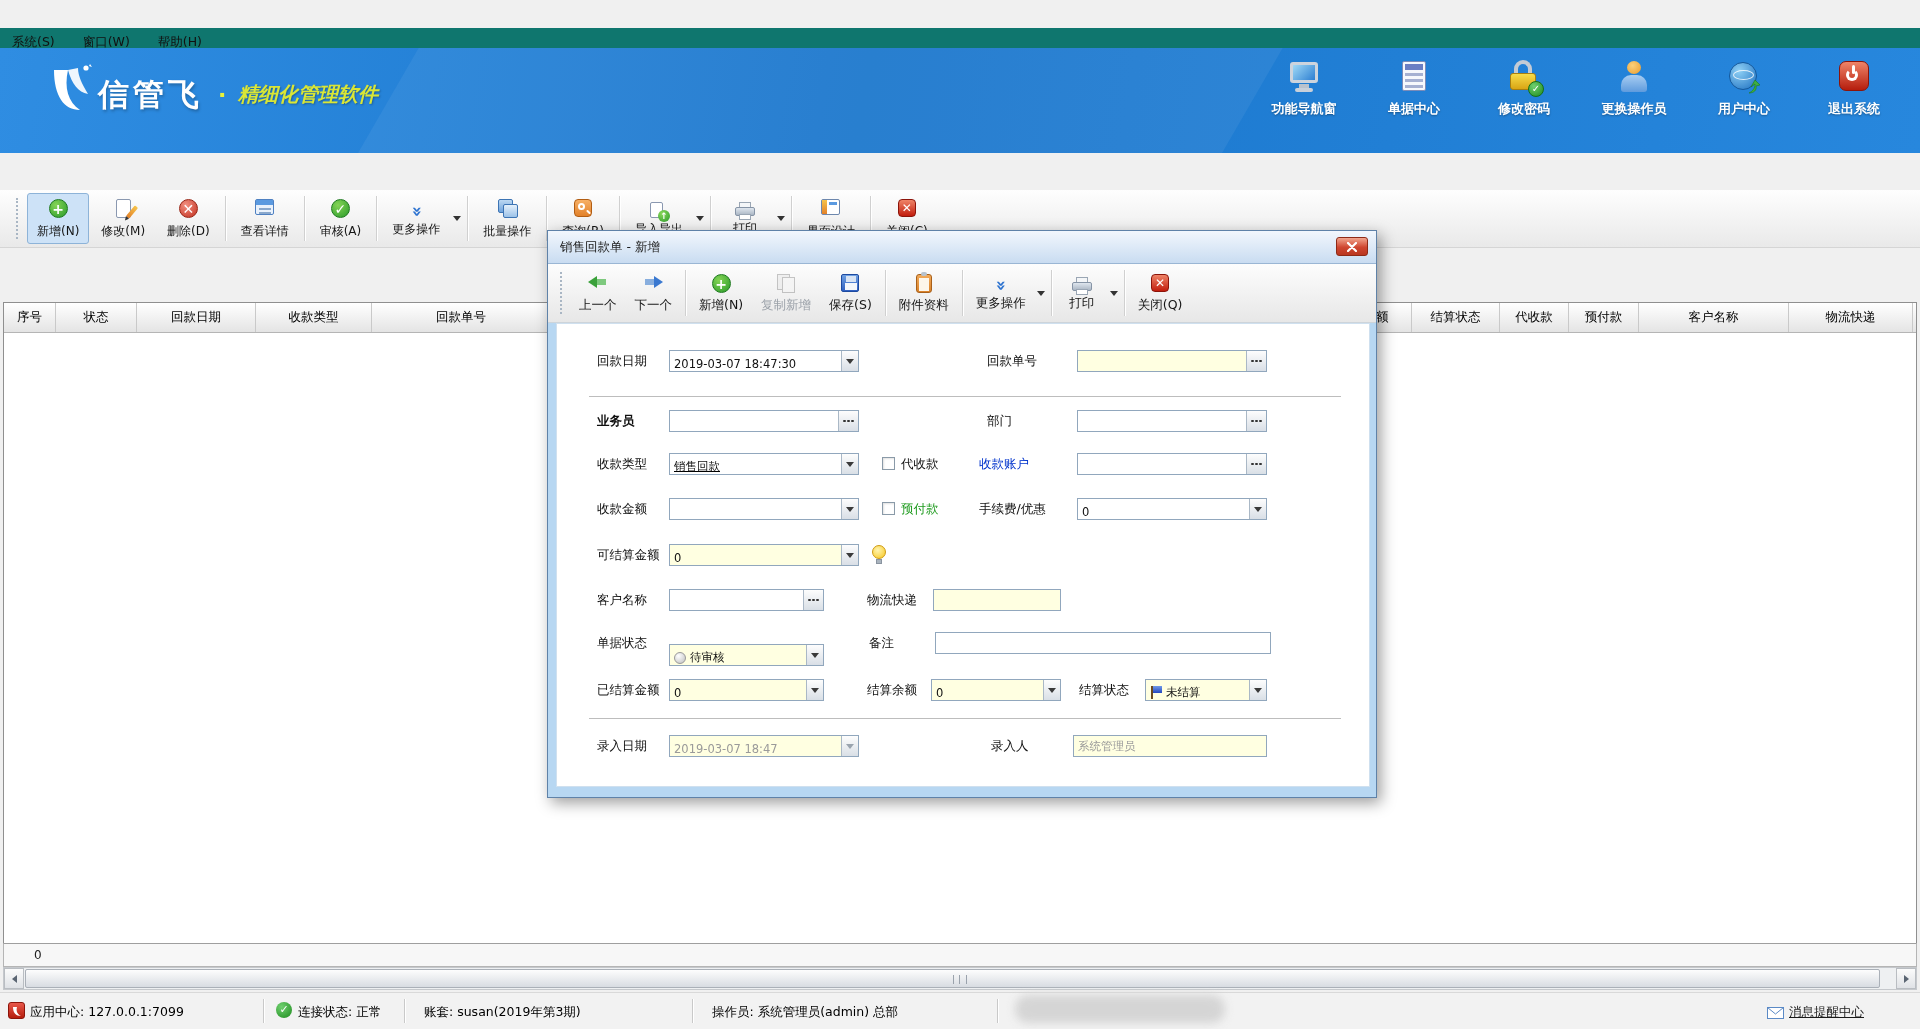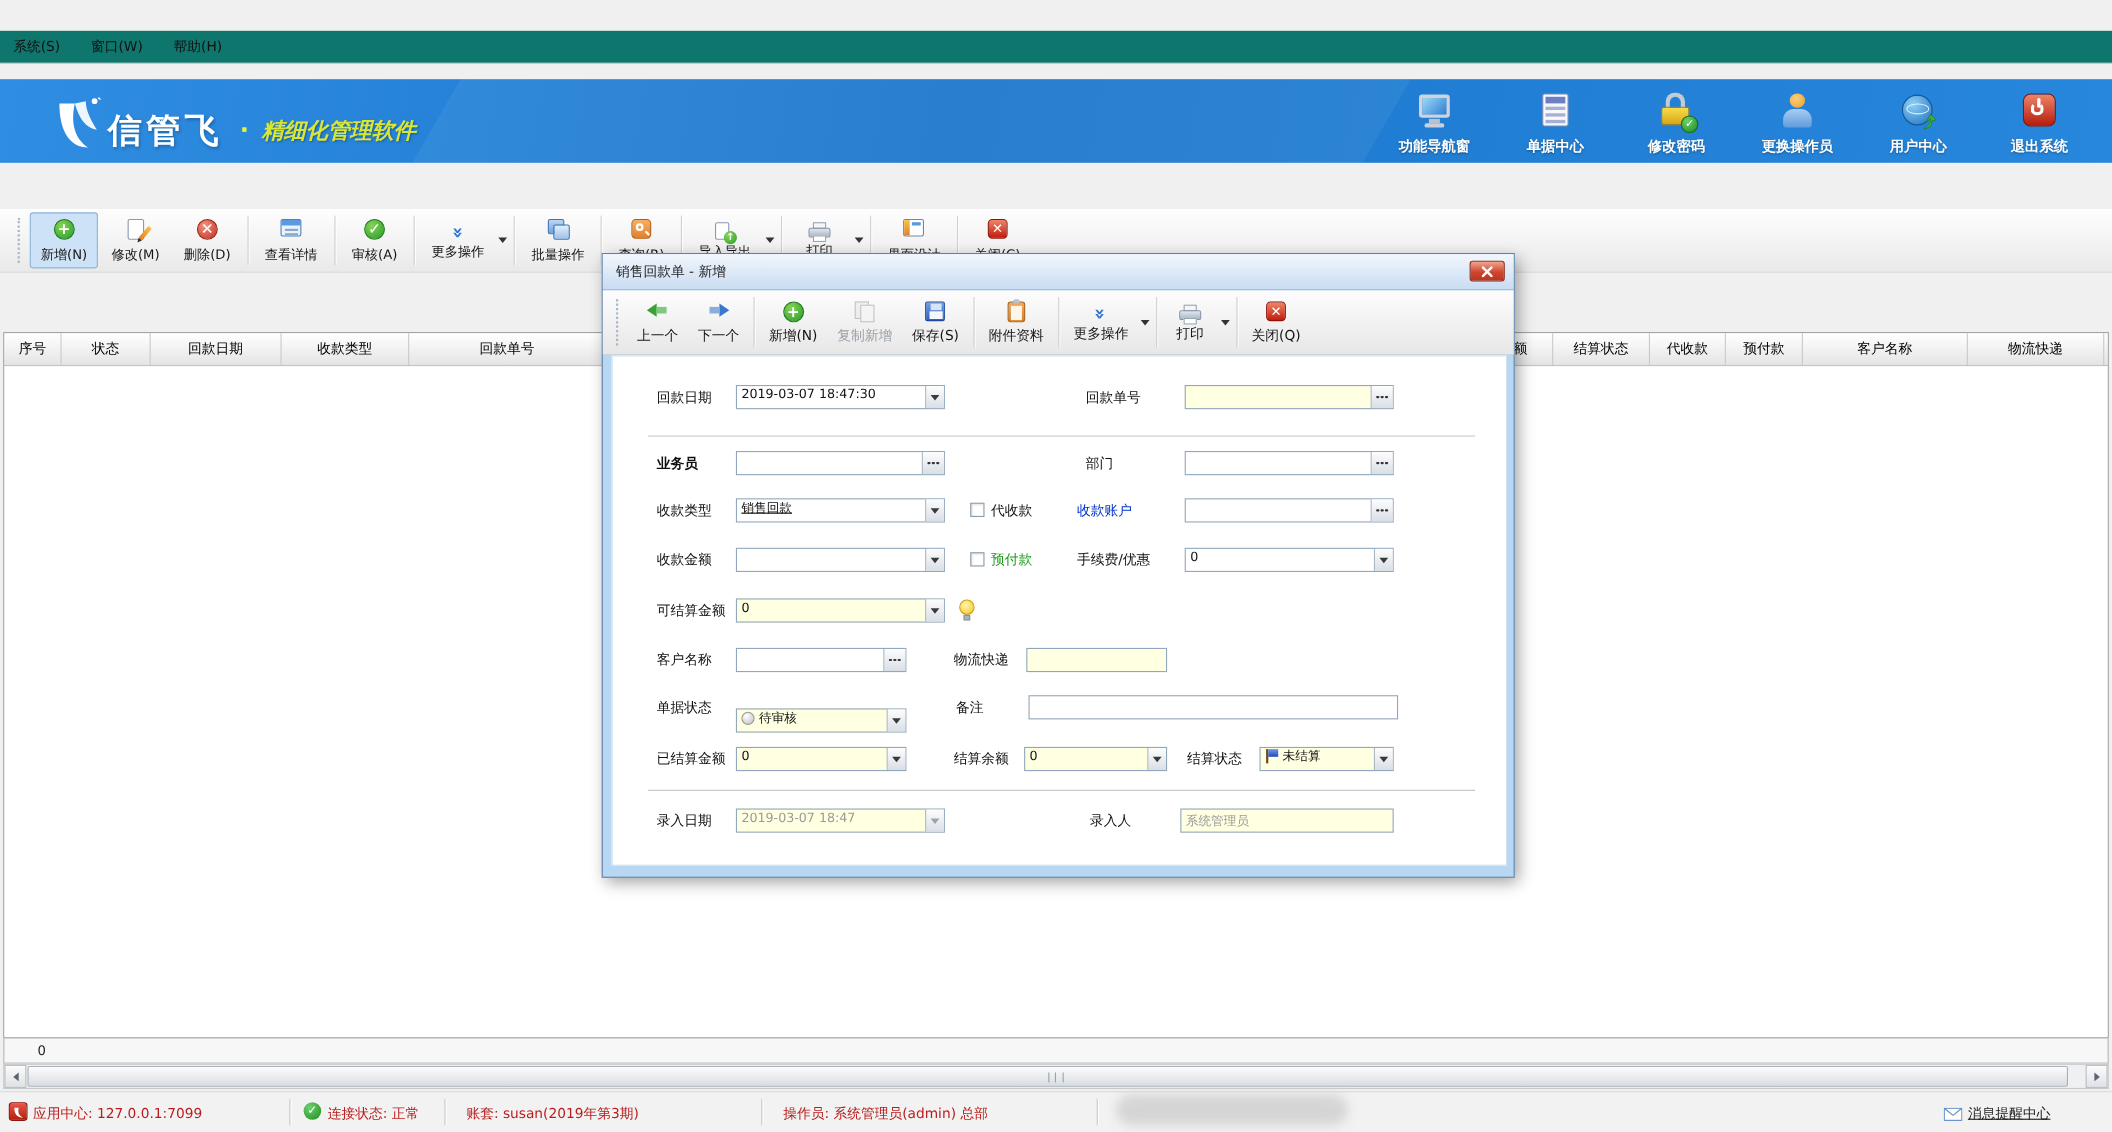--- a/index.html
+++ b/index.html
@@ -16,21 +16,21 @@
   .winbtns{position:absolute;right:24px;top:4px;display:flex;gap:3px;}
   .wbtn{width:29px;height:18px;border:1px solid #93a9c4;border-radius:3px;
     background:linear-gradient(#f4f9fe,#d3e0ef);display:flex;align-items:center;justify-content:center;}
 
   
   .menubar{position:absolute;left:0;top:28px;width:1920px;height:30px;background:#0f766e;
     border-bottom:1px solid #e0e0e0;display:flex;align-items:center;gap:4px;}
   .mitem{font-size:12.5px;color:#111;padding:4px 12px;cursor:default;}
 
   
-  .banner{position:absolute;left:0;top:72px;width:1920px;height:76px;
+  .banner{position:absolute;left:0;top:48px;width:1920px;height:105px;
     background:linear-gradient(100deg,#2f8de2 0%,#1b77cd 45%,#2787dd 100%);overflow:hidden;}
   .banner:before{content:"";position:absolute;left:20%;top:-40px;width:45%;height:200px;
     background:rgba(255,255,255,.06);transform:skewX(-30deg);}
   .logomark{position:absolute;left:46px;top:14px;}
   .logotext{position:absolute;left:98px;top:26px;font-size:31px;font-weight:bold;color:#fff;
     letter-spacing:4px;text-shadow:1px 2px 3px rgba(0,0,0,.25);}
   .logodot{position:absolute;left:218px;top:34px;font-size:22px;color:#e8f23a;font-weight:bold;}
   .slogan{position:absolute;left:238px;top:33px;font-size:20px;font-weight:bold;font-style:italic;
     color:#d9e636;text-shadow:1px 1px 2px rgba(0,0,0,.3);}
   .bactions{position:absolute;right:28px;top:12px;display:flex;gap:34px;}
@@ -164,21 +164,21 @@
     background:linear-gradient(#fdfdfd,#d8dce2);}
   .hgrip{position:absolute;left:50%;top:5px;width:14px;height:9px;
     border-left:1px solid #9aa2ac;border-right:1px solid #9aa2ac;}
   .hgrip:before{content:"";position:absolute;left:5px;top:0;width:1px;height:9px;background:#9aa2ac;}
   .tri{width:0;height:0;}
   .tri.left{border-top:4px solid transparent;border-bottom:4px solid transparent;border-right:5px solid #5a6572;}
   .tri.right{border-top:4px solid transparent;border-bottom:4px solid transparent;border-left:5px solid #5a6572;}
 
   
   .statusbar{position:absolute;left:0;top:992px;width:1920px;height:37px;background:#f2f2f2;border-top:1px solid #d9d9d9;}
-  .sitem{position:absolute;top:11px;font-size:12.5px;color:#b91c1c;white-space:nowrap;}
+  .sitem{position:absolute;top:11px;font-size:12.5px;color:#000000;white-space:nowrap;}
   .ssep{position:absolute;top:6px;width:1px;height:24px;background:#c9c9c9;box-shadow:1px 0 0 #fff;}
   .sicon-app{position:absolute;left:8px;top:9px;width:17px;height:17px;border-radius:3px;
     background:linear-gradient(#e8574a,#b51d0d);border:1px solid #8c140a;}
   .sicon-ok{position:absolute;left:276px;top:9px;width:16px;height:16px;border-radius:50%;
     background:radial-gradient(circle at 35% 30%,#6fd06f,#1d8a1d);color:#fff;font-size:11px;line-height:16px;text-align:center;font-weight:bold;}
   .blurblob{position:absolute;left:1015px;top:2px;width:210px;height:28px;border-radius:13px;background:#d2d2d2;filter:blur(5px);opacity:.9;}
   .msglink{position:absolute;right:56px;top:11px;font-size:12.5px;color:#1a1a1a;text-decoration:underline;cursor:pointer;display:flex;gap:5px;align-items:center;}
 
   
   .dialog{position:absolute;left:547px;top:230px;width:830px;height:568px;border:1px solid #5f82a8;
@@ -192,21 +192,21 @@
   .dtoolbar{position:absolute;left:0;top:33px;width:100%;height:59px;
     background:linear-gradient(#fdfdfd,#e7e7e7);border-bottom:1px solid #cdd4da;
     display:flex;align-items:stretch;padding-left:8px;}
   .dtoolbar .tbtn{min-width:50px;padding:6px 7px 4px;}
   .dtoolbar .tlabel{font-size:12.5px;}
   .tbtn.dis .tlabel{color:#9aa0a8;}
   .dinner{position:absolute;left:8px;top:92px;width:814px;height:464px;background:#fff;border:1px solid #cfe0ef;}
   .flabel{position:absolute;height:22px;line-height:22px;font-size:12.5px;color:#101010;white-space:nowrap;}
   .flabel.link{color:#0033cc;cursor:pointer;}
   .flabel.green{color:#1d9a1d;}
-  .dd{position:absolute;height:22px;border:1px solid #91a7bd;background:#fff;display:flex;align-items:flex-start;}
+  .dd{position:absolute;height:22px;border:1px solid #91a7bd;background:#fff;display:flex;align-items:flex-end;}
   .dd .v{flex:1;padding:0 4px;font-size:11.5px;white-space:nowrap;overflow:hidden;color:#111;display:flex;align-items:center;gap:4px;}
   .dd .db{width:17px;height:100%;border-left:1px solid #aab8c6;background:linear-gradient(#fdfdfd,#d9dfe6);
     display:flex;align-items:center;justify-content:center;}
   .dd.yellow,.inp.yellow{background:#ffffe1;}
   .dd.dis .v{color:#9a9a9a;}
   .dd.dis .caret{border-top-color:#9aa4ae;}
   .inp{position:absolute;height:22px;border:1px solid #91a7bd;background:#fff;display:flex;align-items:center;}
   .inp .v{flex:1;padding:0 4px;font-size:11.5px;white-space:nowrap;overflow:hidden;color:#111;}
   .inp .eb{width:20px;height:100%;border-left:1px solid #aab8c6;background:linear-gradient(#fdfdfd,#d9dfe6);
     display:flex;align-items:center;justify-content:center;cursor:pointer;}

